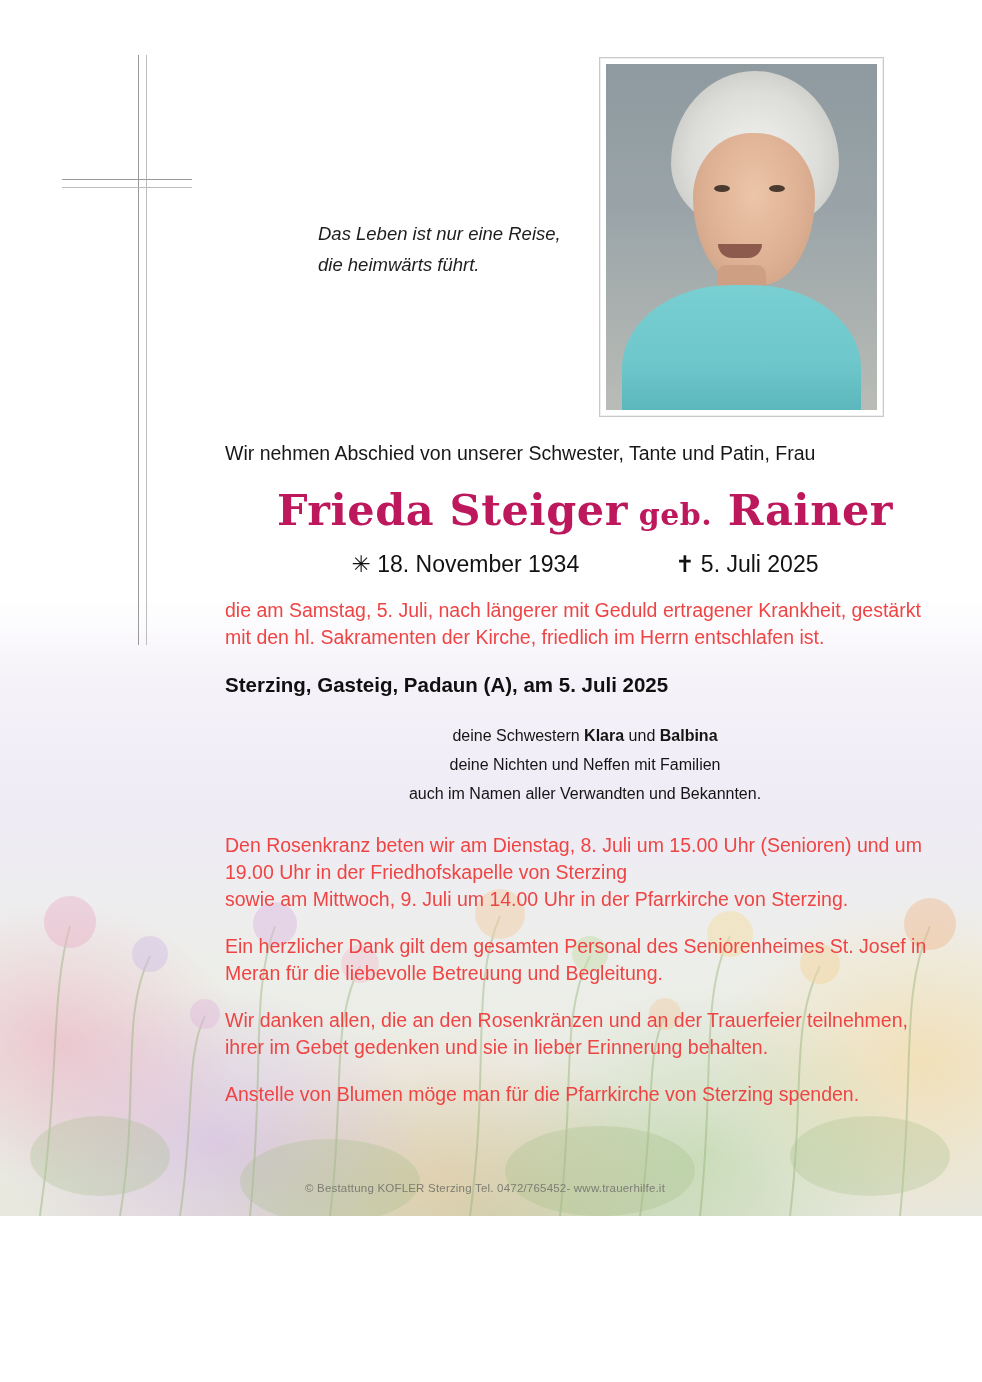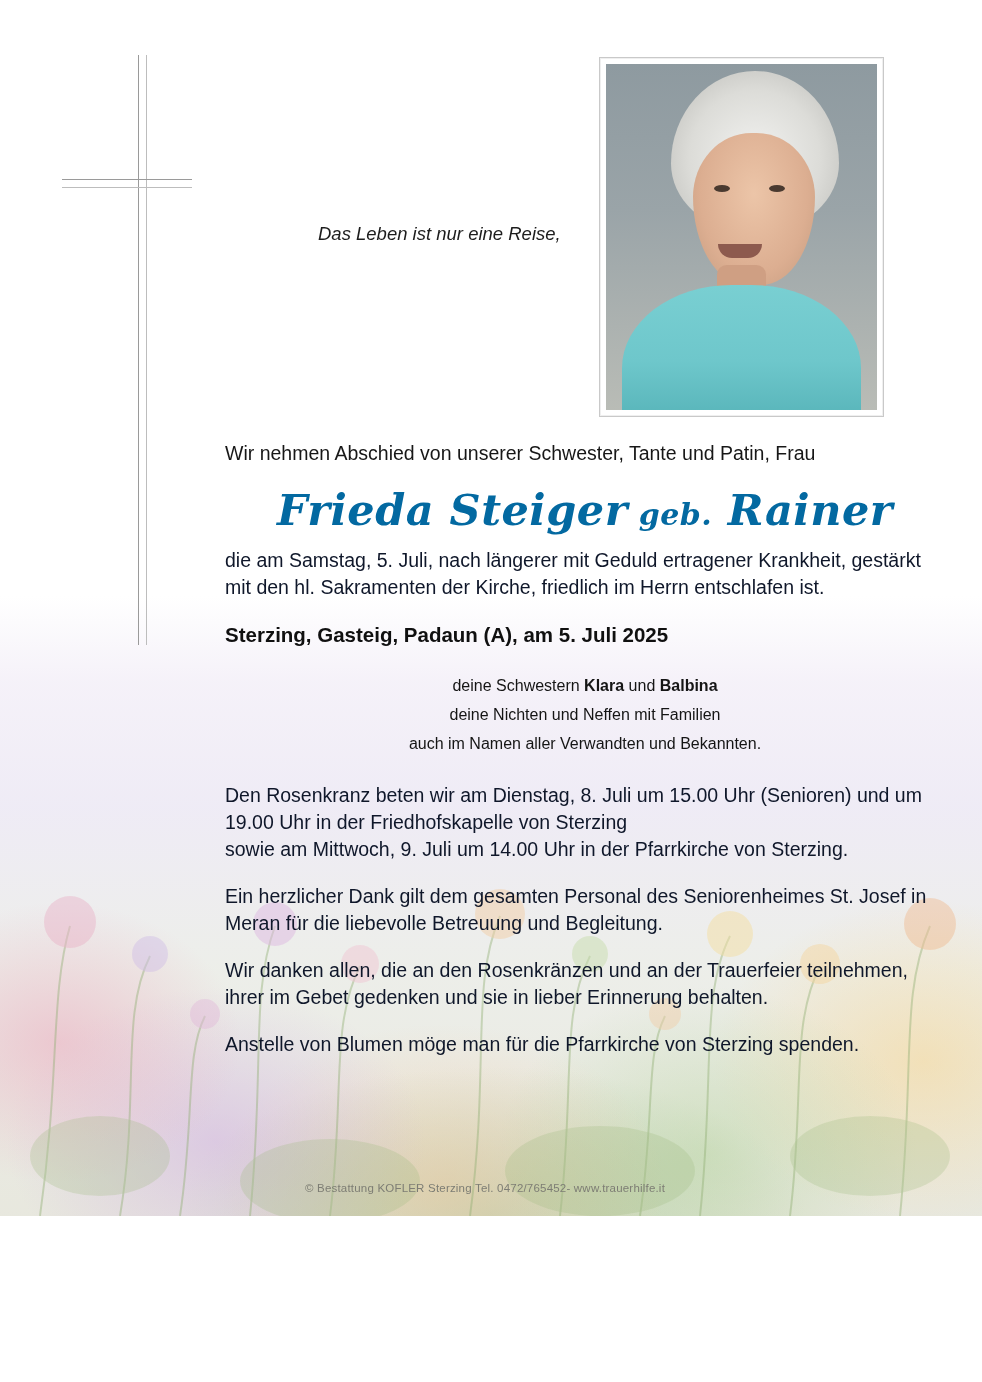--- a/index.html
+++ b/index.html
@@ -195,26 +195,25 @@
   .lead {
     font-size: 19.5px;
     line-height: 26px;
     color: #171717;
     margin: 0 0 18px 0;
   }
 
   .name {
     text-align: center;
     font-family: "DejaVu Serif", serif;
-    font-style: italic;
     font-weight: bold;
     font-size: 43px;
     line-height: 52px;
     letter-spacing: 0.5px;
-    color: #0369a1;
+    color: #be185d;
     margin: 0 0 6px 0;
     white-space: nowrap;
   }
   .name .geb {
     font-size: 30px;
     font-weight: bold;
   }
 
   .dates {
     display: flex;
@@ -223,21 +222,21 @@
     font-size: 23px;
     line-height: 34px;
     color: #121212;
     margin: 0 0 16px 0;
   }
 
   p.para {
     margin: 0 0 20px 0;
     font-size: 19.5px;
     line-height: 27px;
-    color: #0f172a;
+    color: #ef4444;
   }
 
   .place {
     text-align: left;
     font-weight: bold;
     font-size: 20.5px;
     line-height: 28px;
     margin: 0 0 22px 0;
     color: #101010;
   }
@@ -324,30 +323,35 @@
       <div class="eye l"></div>
       <div class="eye r"></div>
       <div class="mouth"></div>
       <div class="neck"></div>
       <div class="shirt"></div>
     </div>
   </div>
 
   <div class="quote">
     <div>Das Leben ist nur eine Reise,</div>
+    <div>die heimwärts führt.</div>
   </div>
 
   <div class="body-col">
 
     <p class="lead">Wir nehmen Abschied von unserer Schwester, Tante und Patin, Frau</p>
 
     <div class="name">
       <span>Frieda Steiger</span><span class="geb">&nbsp;<span>geb.</span></span><span>&nbsp;</span><span>Rainer</span>
     </div>
 
+    <div class="dates">
+      <span>✳ 18. November 1934</span>
+      <span>✝ 5. Juli 2025</span>
+    </div>
 
     <p class="para">die am Samstag, 5. Juli, nach längerer mit Geduld ertragener Krankheit, gestärkt mit den hl. Sakramenten der Kirche, friedlich im Herrn entschlafen ist.</p>
 
 
     <div class="place">Sterzing, Gasteig, Padaun (A), am 5. Juli 2025</div>
 
 
     <div class="family">
       <div><span>deine Schwestern </span><b>Klara</b><span> und </span><b>Balbina</b></div>
       <div>deine Nichten und Neffen mit Familien</div>

